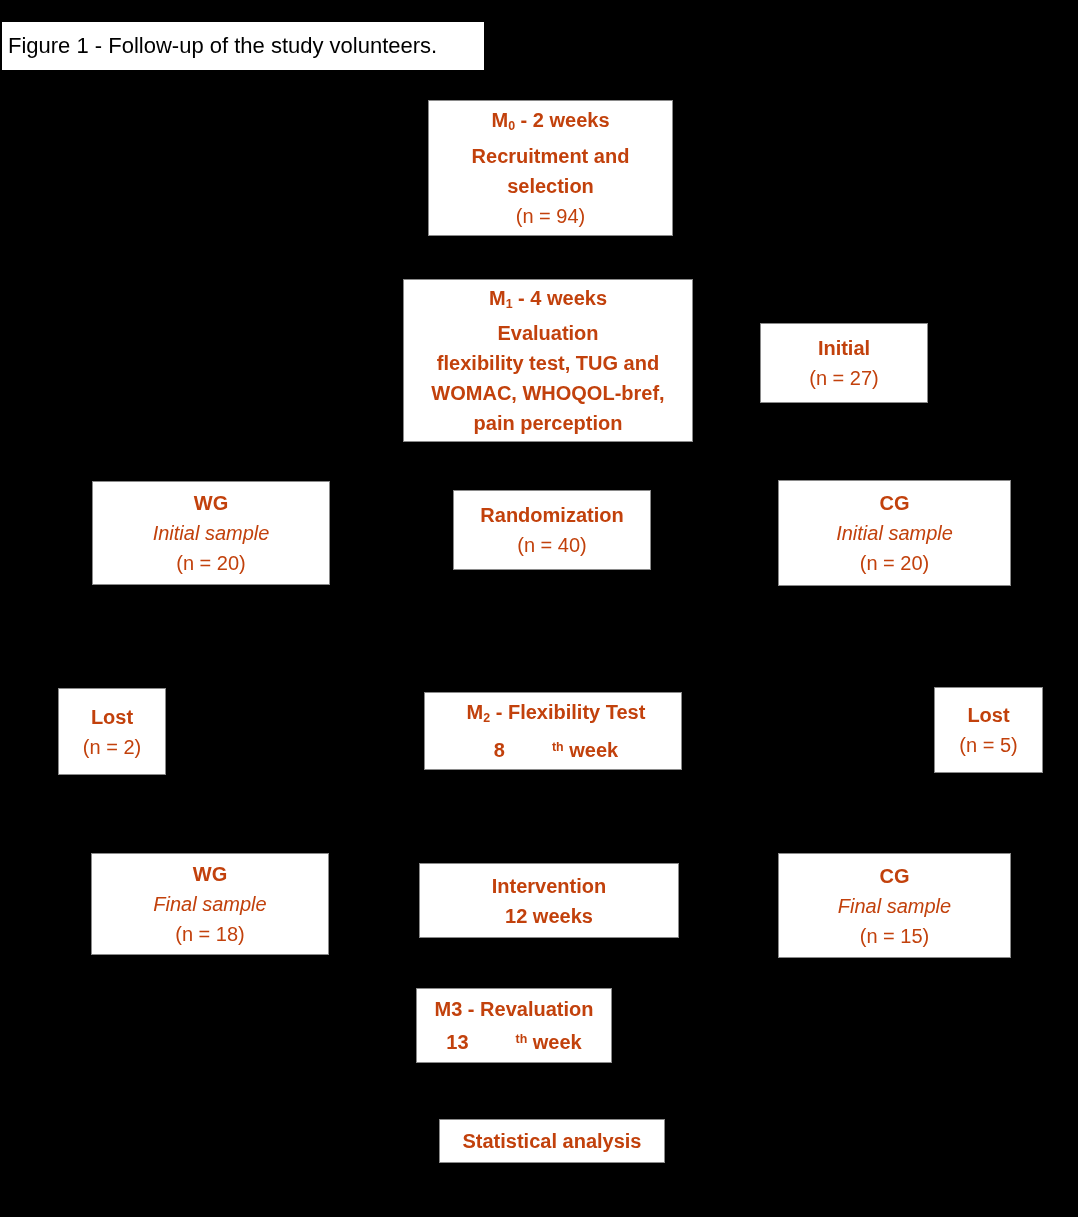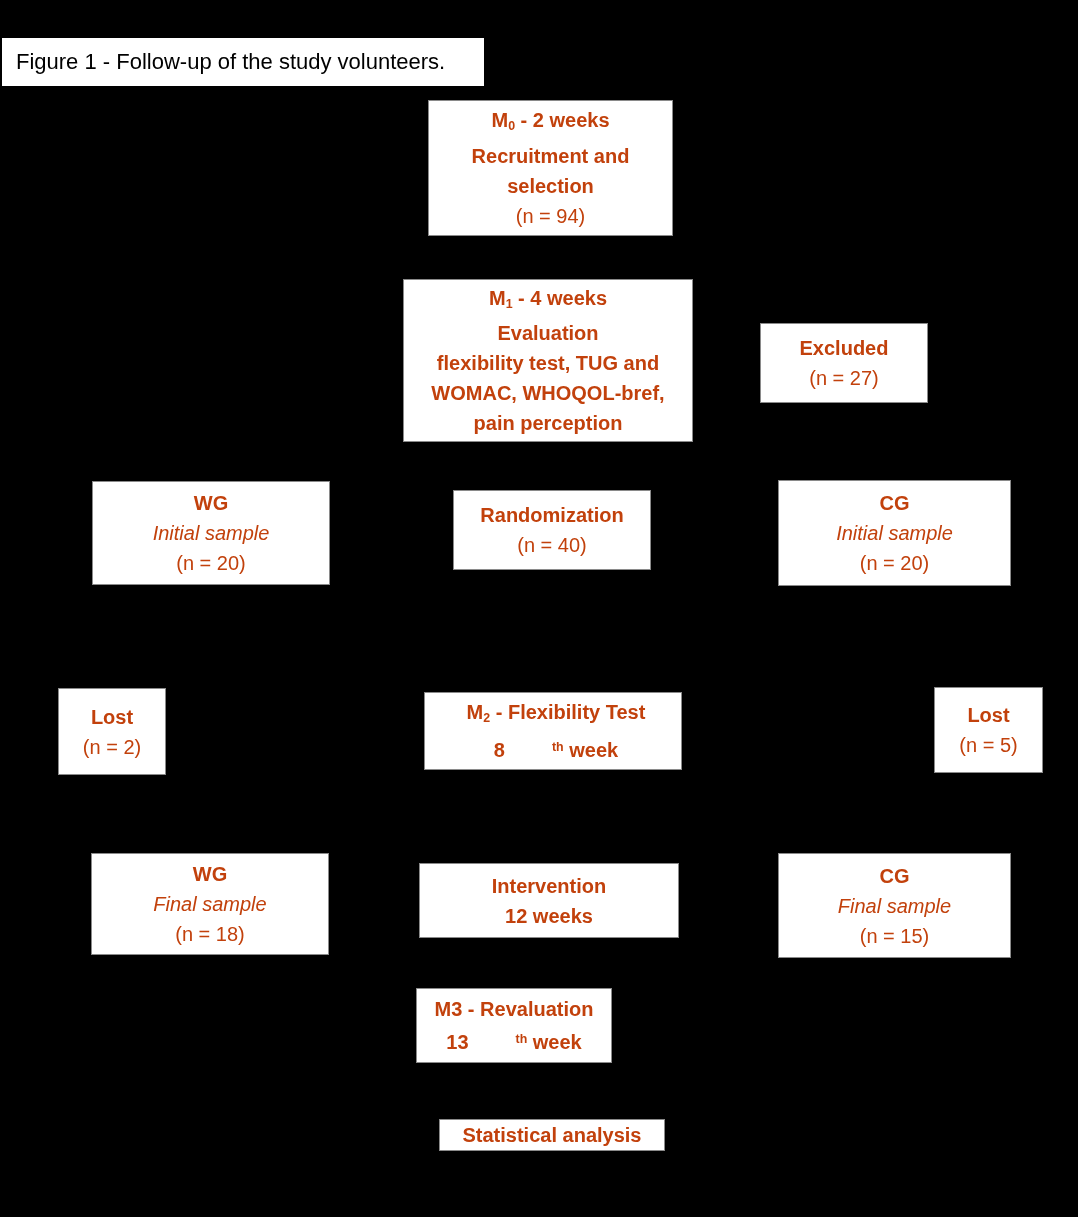--- a/index.html
+++ b/index.html
@@ -12,27 +12,27 @@
     width: 1078px;
     height: 1217px;
     background: #000000;
     font-family: "Liberation Sans", sans-serif;
     color: #000000;
     overflow: hidden;
   }
   .title-box {
     position: absolute;
     left: 2px;
-    top: 38px;
+    top: 22px;
     width: 482px;
     height: 48px;
     background: #ffffff;
     display: flex;
     align-items: center;
-    padding-left: 14px;
+    padding-left: 6px;
     box-sizing: border-box;
     font-size: 22px;
     color: #000000;
   }
   .box {
     position: absolute;
     background: #ffffff;
     border: 1px solid #8a8a8a;
     box-sizing: border-box;
     display: flex;
@@ -56,21 +56,21 @@
   .pos-wg-initial    { left: 92px;  top: 481px;  width: 238px; height: 104px; }
   .pos-randomization { left: 453px; top: 490px;  width: 198px; height: 80px;  }
   .pos-cg-initial    { left: 778px; top: 480px;  width: 233px; height: 106px; }
   .pos-lost-left     { left: 58px;  top: 688px;  width: 108px; height: 87px;  }
   .pos-m2            { left: 424px; top: 692px;  width: 258px; height: 78px; padding-left: 6px;  }
   .pos-lost-right    { left: 934px; top: 687px;  width: 109px; height: 86px;  }
   .pos-wg-final      { left: 91px;  top: 853px;  width: 238px; height: 102px; }
   .pos-intervention  { left: 419px; top: 863px;  width: 260px; height: 75px;  }
   .pos-cg-final      { left: 778px; top: 853px;  width: 233px; height: 105px; }
   .pos-m3            { left: 416px; top: 988px;  width: 196px; height: 75px;  }
-  .pos-statistical   { left: 439px; top: 1119px; width: 226px; height: 32px;  }
+  .pos-statistical   { left: 439px; top: 1119px; width: 226px; height: 44px;  }
 </style>
 </head>
 <body>
 
 <div class="stage">
 
   <div class="title-box">
     <span>Figure 1 - Follow-up of the study volunteers.</span>
   </div>
 
@@ -83,21 +83,21 @@
 
   <div class="box pos-m1">
     <div class="line b"><span>M</span><span class="sub">1</span><span> - 4 weeks</span></div>
     <div class="line b">Evaluation</div>
     <div class="line b">flexibility test, TUG and</div>
     <div class="line b">WOMAC, WHOQOL-bref,</div>
     <div class="line b">pain perception</div>
   </div>
 
   <div class="box pos-excluded">
-    <div class="line b">Excluded</div>
+    <div class="line b">Initial</div>
     <div class="line">(n = 27)</div>
   </div>
 
   <div class="box pos-wg-initial">
     <div class="line b">WG</div>
     <div class="line it">Initial sample</div>
     <div class="line">(n = 20)</div>
   </div>
 
   <div class="box pos-randomization">

